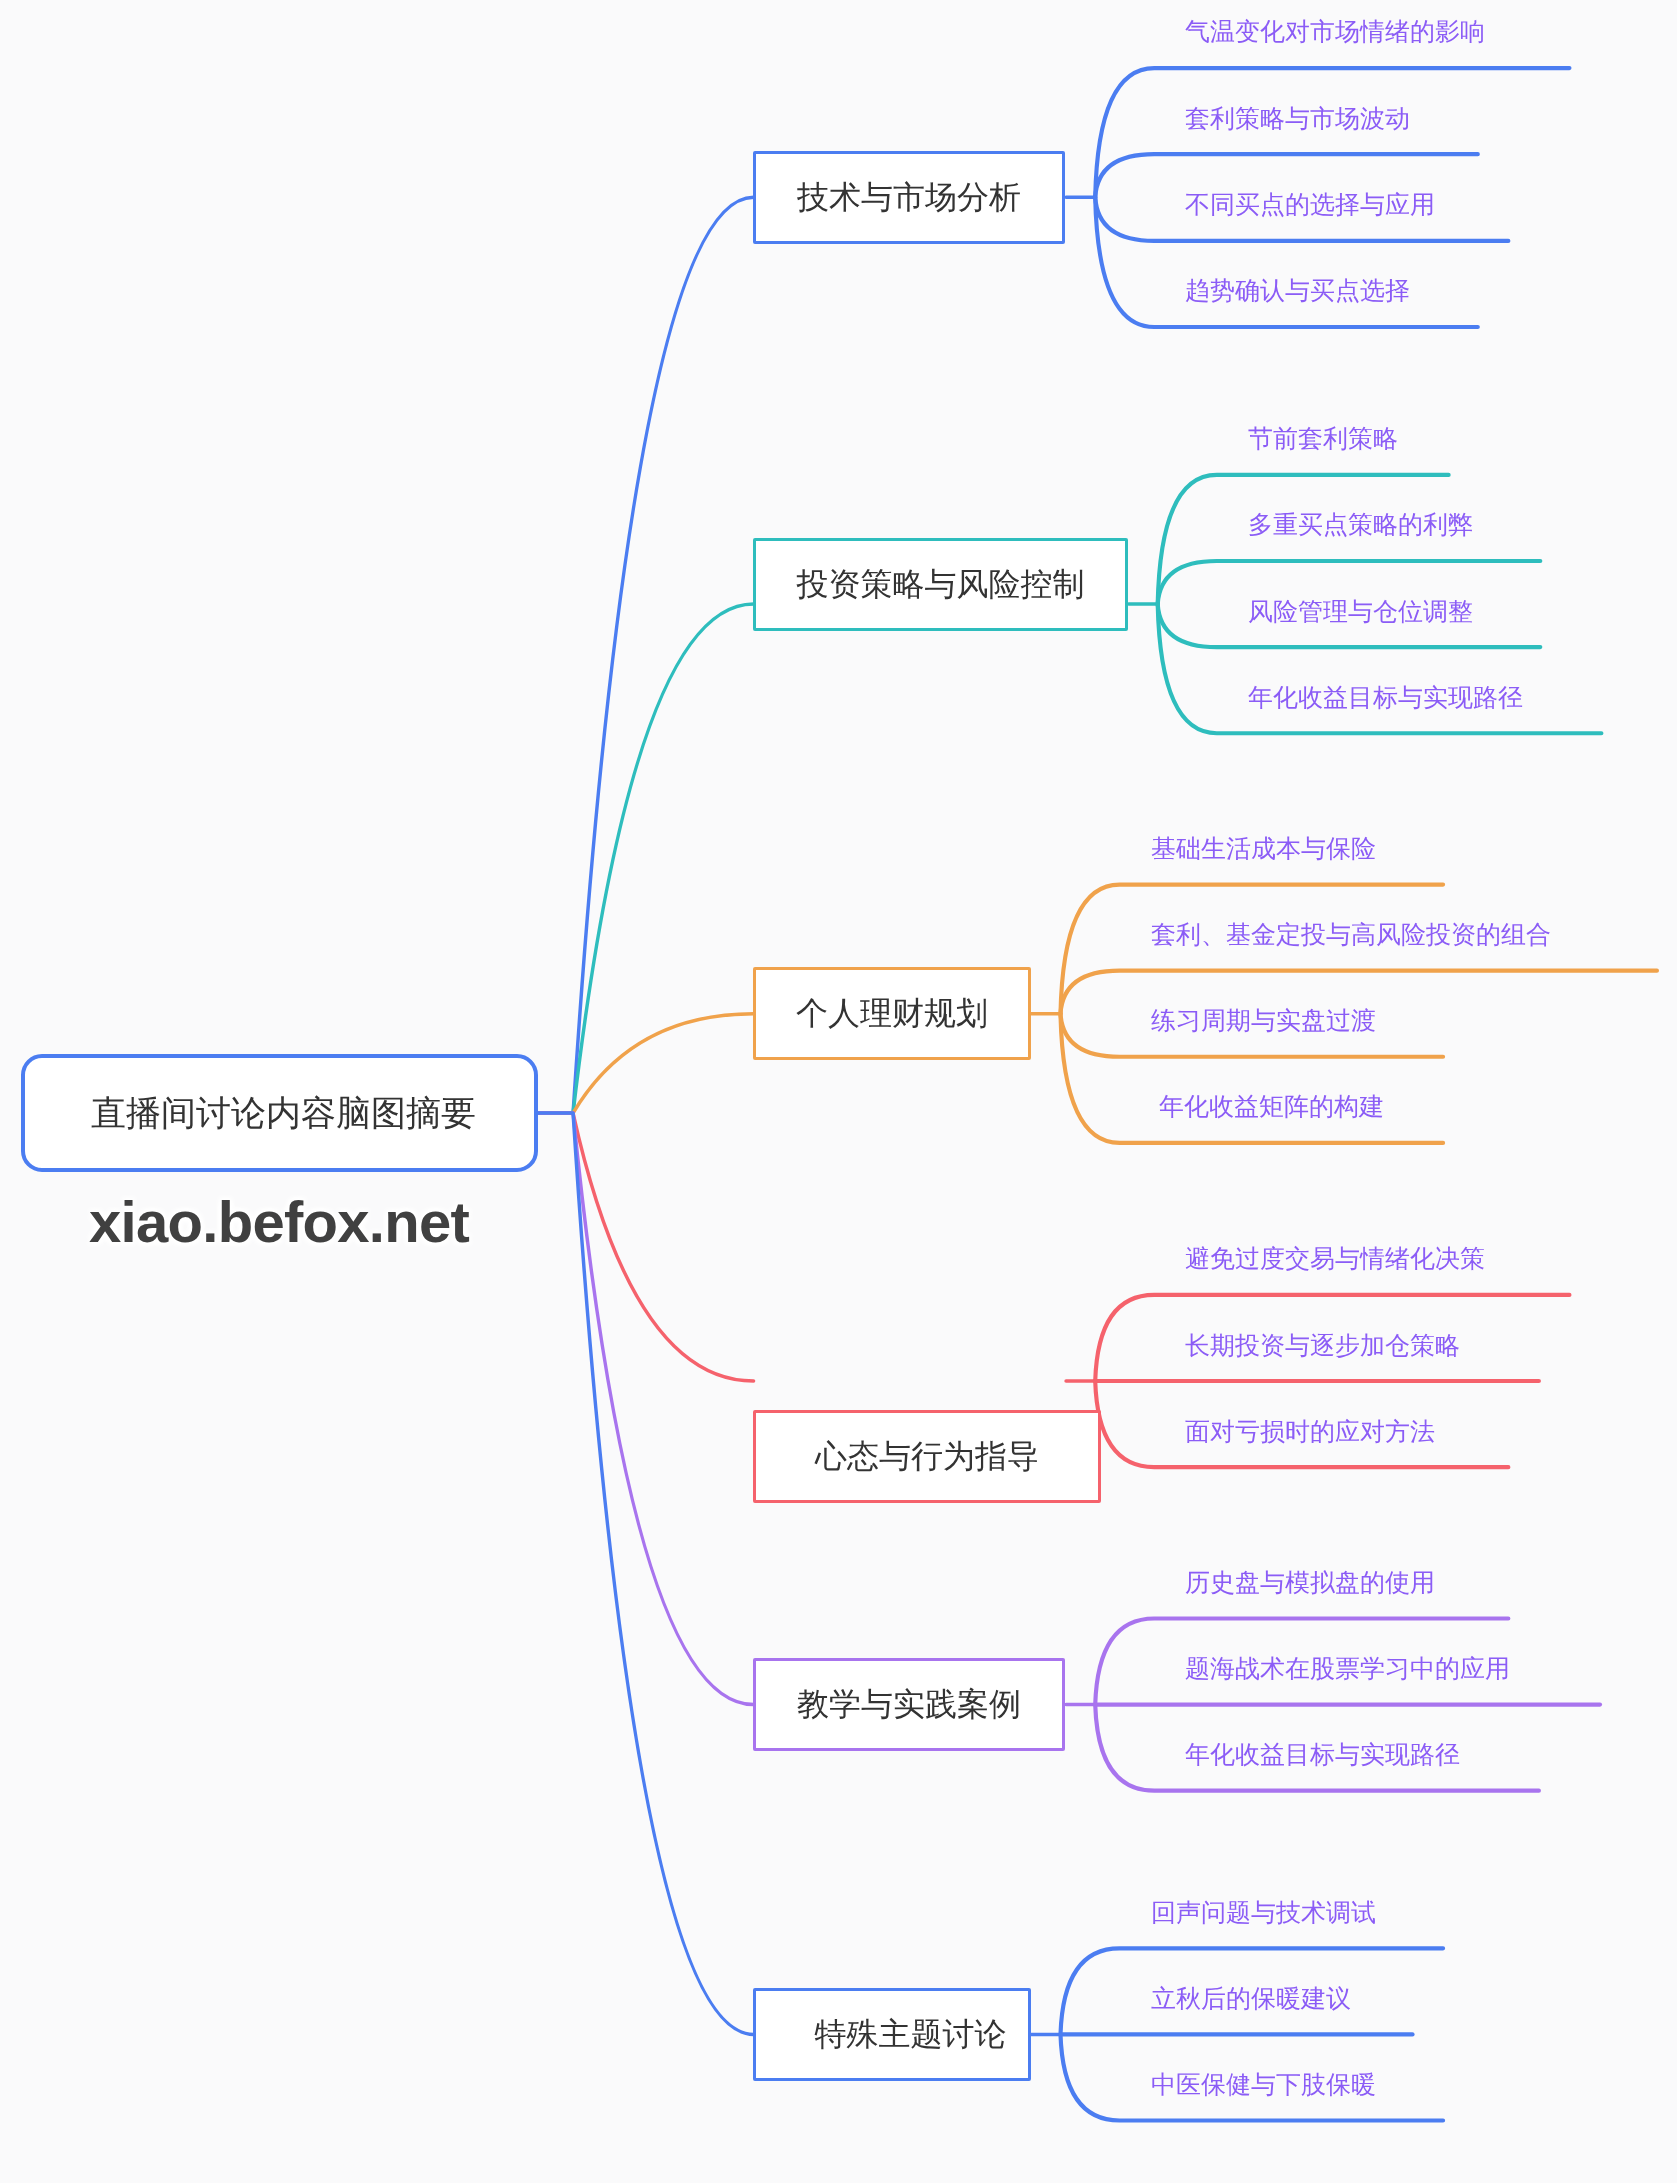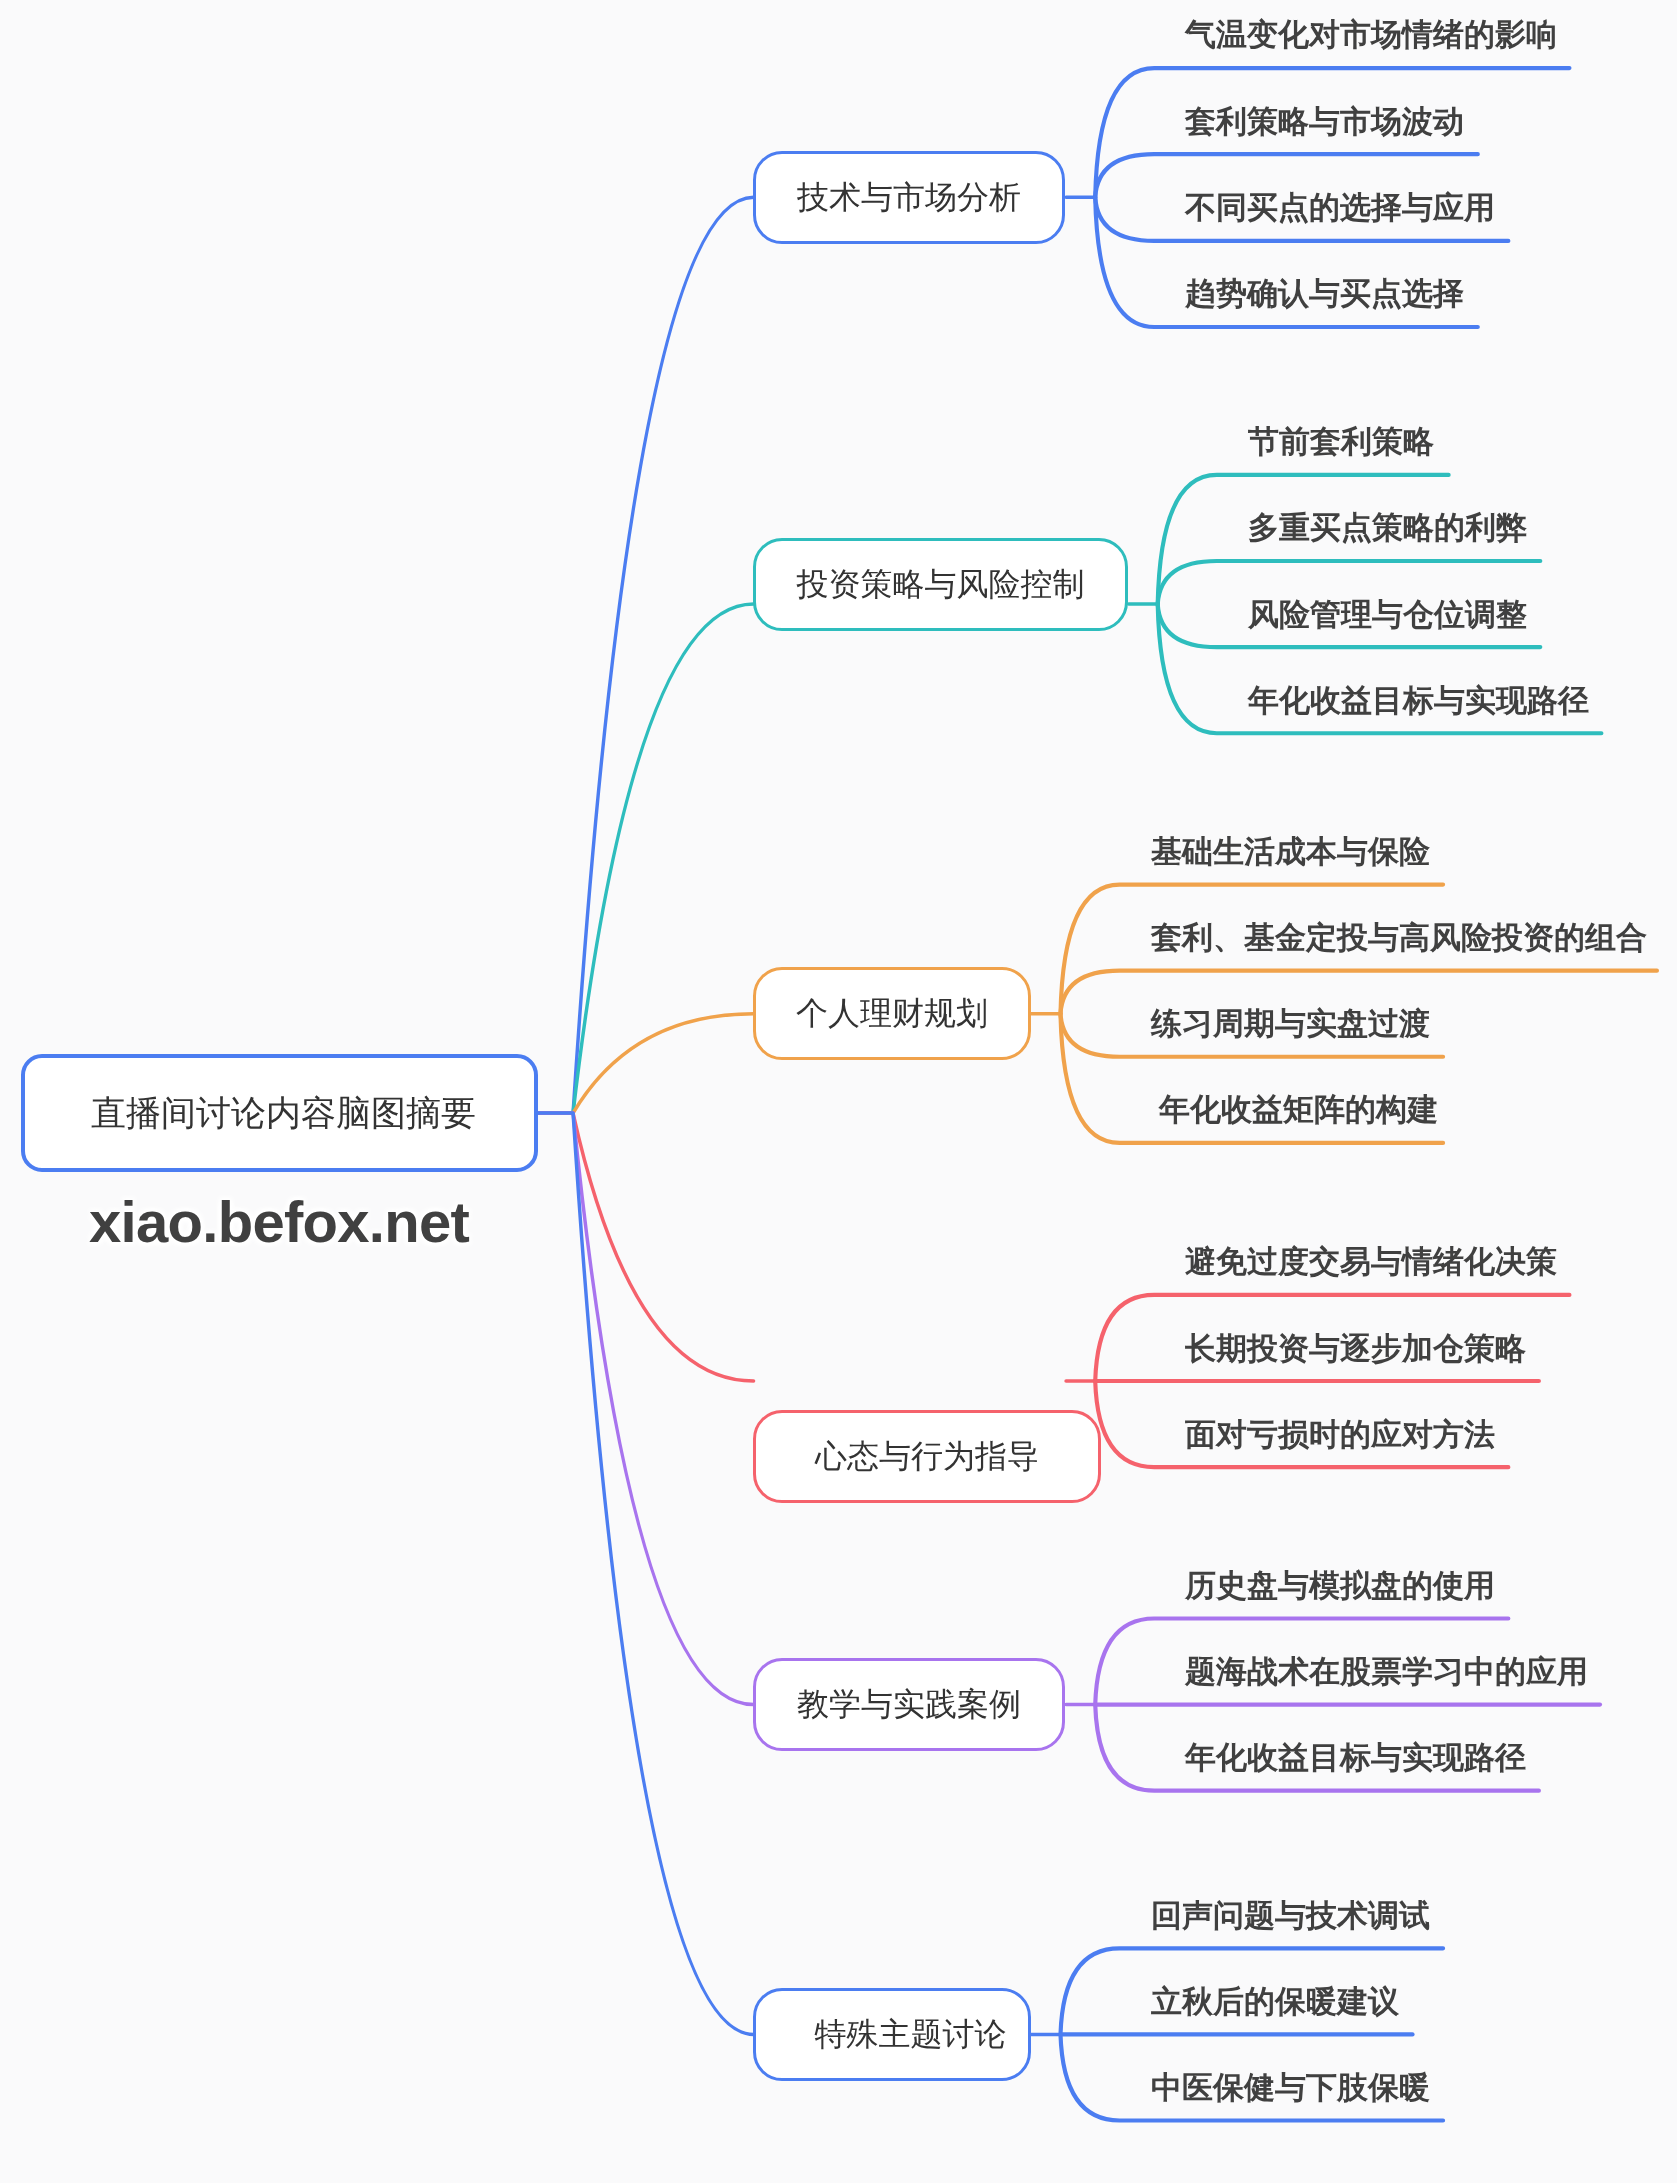--- a/index.html
+++ b/index.html
@@ -10,23 +10,23 @@
     position:relative; overflow:hidden;
   }
   svg.connectors { position:absolute; left:0; top:0; z-index:1; }
   .node {
     position:absolute; background:#FFFFFF; box-sizing:border-box;
     display:flex; align-items:center; justify-content:center;
     color:#333333; z-index:2; white-space:nowrap;
   }
   .root  { left:21px; top:1054px; width:517px; height:118px;
            border:4.2px solid #4B7DF1; border-radius:21px; font-size:35px;padding-left:8px; }
-  .branch{ border:3.5px solid; border-radius:29px; font-size:32px; }
-  .leaf  { position:absolute; font-size:31px; line-height:1; color:#404040;
-           white-space:nowrap; z-index:2;font-weight:bold; }
+  .branch{ border:3.5px solid; border-radius:2px; font-size:32px; }
+  .leaf  { position:absolute; font-size:25px; line-height:1; color:#8b5cf6;
+           white-space:nowrap; z-index:2; }
   .watermark {
     position:absolute; left:89px; top:1140px; z-index:3;
     font-size:58px; font-weight:700; letter-spacing:-0.7px;
     text-shadow:-2.8px -2.8px 5.6px #fff, 2.8px -2.8px 5.6px #fff,
                 -2.8px  2.8px 5.6px #fff, 2.8px  2.8px 5.6px #fff, 0 0 9.7px #fff;
   }
 </style>
 </head>
 <body>
 

